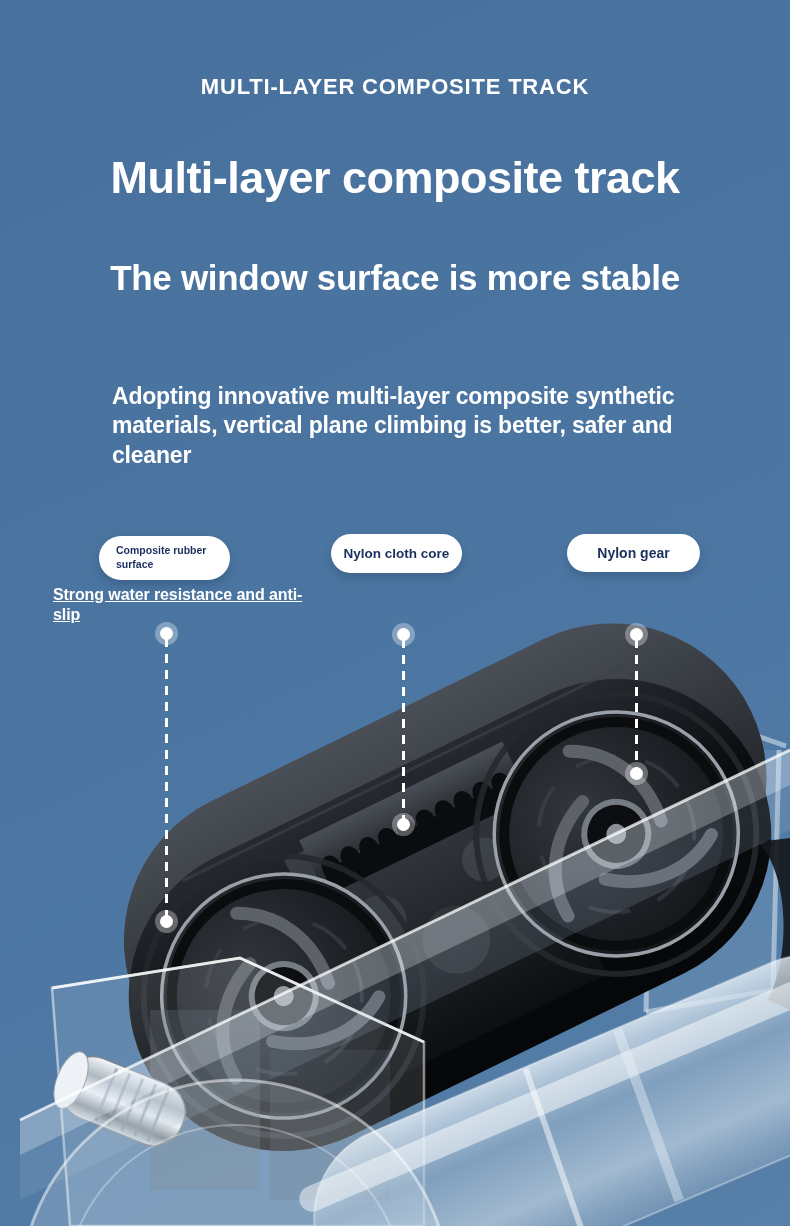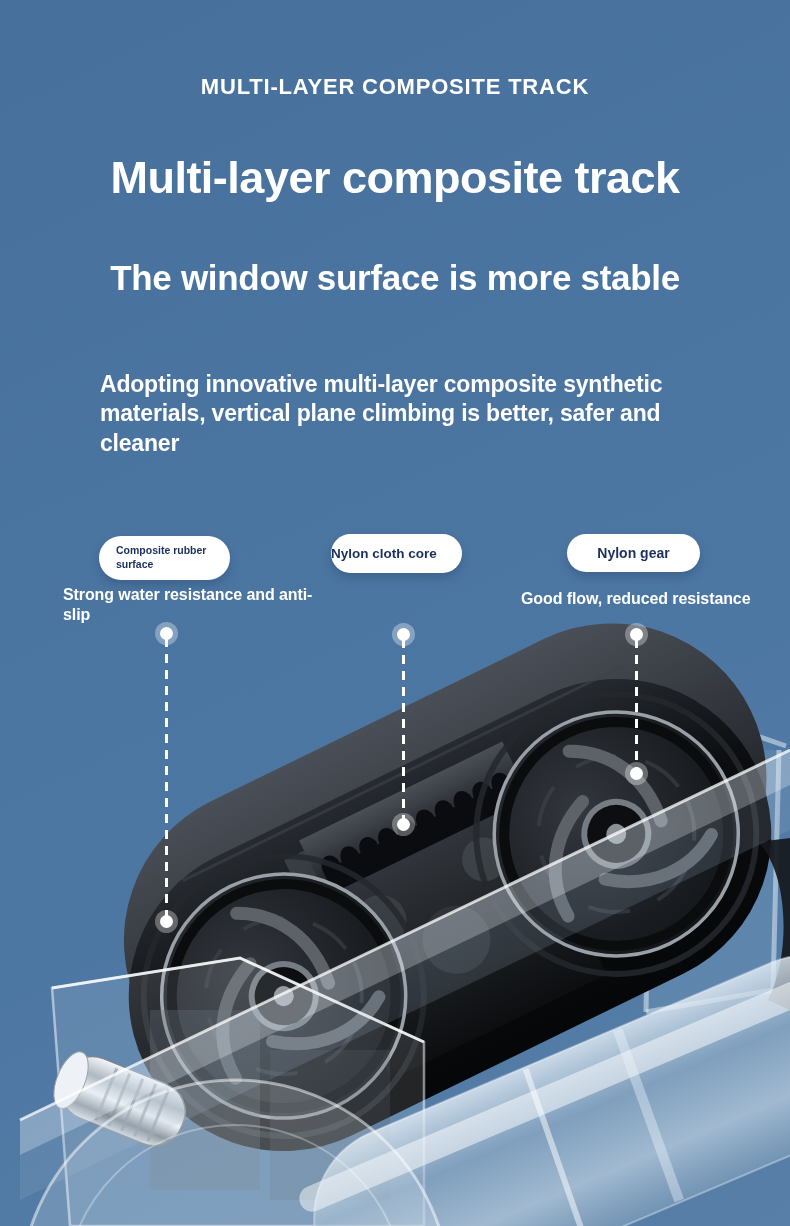--- a/index.html
+++ b/index.html
@@ -19,39 +19,39 @@
   }
   .title{
     position:absolute;top:152px;left:0;width:790px;margin:0;text-align:center;
     color:#fff;font-size:45px;font-weight:700;letter-spacing:-.5px;white-space:nowrap;
   }
   .subtitle{
     position:absolute;top:258px;left:0;width:790px;margin:0;text-align:center;
     color:#fff;font-size:35px;font-weight:700;letter-spacing:-.3px;white-space:nowrap;
   }
   .lede{
-    position:absolute;top:370px;left:100px;width:565px;margin:0;
+    position:absolute;top:370px;left:100px;width:565px;margin:12px;
     color:#fff;font-size:23px;font-weight:700;line-height:1.28;letter-spacing:-.2px;
   }
 
   .pill{
     position:absolute;background:#fff;border-radius:23px;
     color:#1b2f5e;font-weight:700;
     box-shadow:0 5px 10px rgba(15,35,70,.22);
     display:flex;align-items:center;
   }
   .pill-1{left:99px;top:536px;width:131px;height:44px;font-size:10.5px;line-height:1.3;
     padding:0 10px 0 17px;box-sizing:border-box;text-align:left;}
-  .pill-2{left:331px;top:534px;width:131px;height:39px;font-size:13.5px;text-align:center;}
+  .pill-2{left:331px;top:534px;width:131px;height:39px;font-size:13.5px;justify-content:center;text-align:center;}
   .pill-3{left:567px;top:534px;width:133px;height:38px;font-size:14px;justify-content:center;text-align:center;}
 
   .callout-desc{
     position:absolute;color:#fff;font-weight:700;font-size:16px;line-height:1.22;letter-spacing:-.1px;
   }
-  .desc-1{left:63px;top:585px;width:250px;}
+  .desc-1{left:53px;top:585px;width:250px;text-decoration:underline;}
   .desc-2{left:297px;top:582px;width:252px;}
   .desc-3{left:521px;top:589px;width:260px;white-space:nowrap;}
 
   .leader{position:absolute;width:13px;}
   .leader .line{
     position:absolute;left:5px;top:11px;bottom:11px;width:3px;
     background:repeating-linear-gradient(to bottom,#ffffff 0 9px,rgba(255,255,255,0) 9px 16px);
   }
   .leader .dot{
     position:absolute;left:0;width:13px;height:13px;border-radius:50%;background:#fff;
@@ -210,21 +210,20 @@
   </div>
   <div class="callout-desc desc-1">Strong water resistance and anti-slip</div>
 
   <div class="pill pill-2">
     <span>Nylon cloth core</span>
   </div>
 
   <div class="pill pill-3">
     <span>Nylon gear</span>
   </div>
-  <div class="callout-desc desc-3">Good flow, reduced resistance</div>
 </div>
 
 <div class="layer leader-layer">
   <div class="leader leader-1">
     <span class="dot dot-top"></span>
     <span class="line"></span>
     <span class="dot dot-bottom"></span>
   </div>
   <div class="leader leader-2">
     <span class="dot dot-top"></span>

